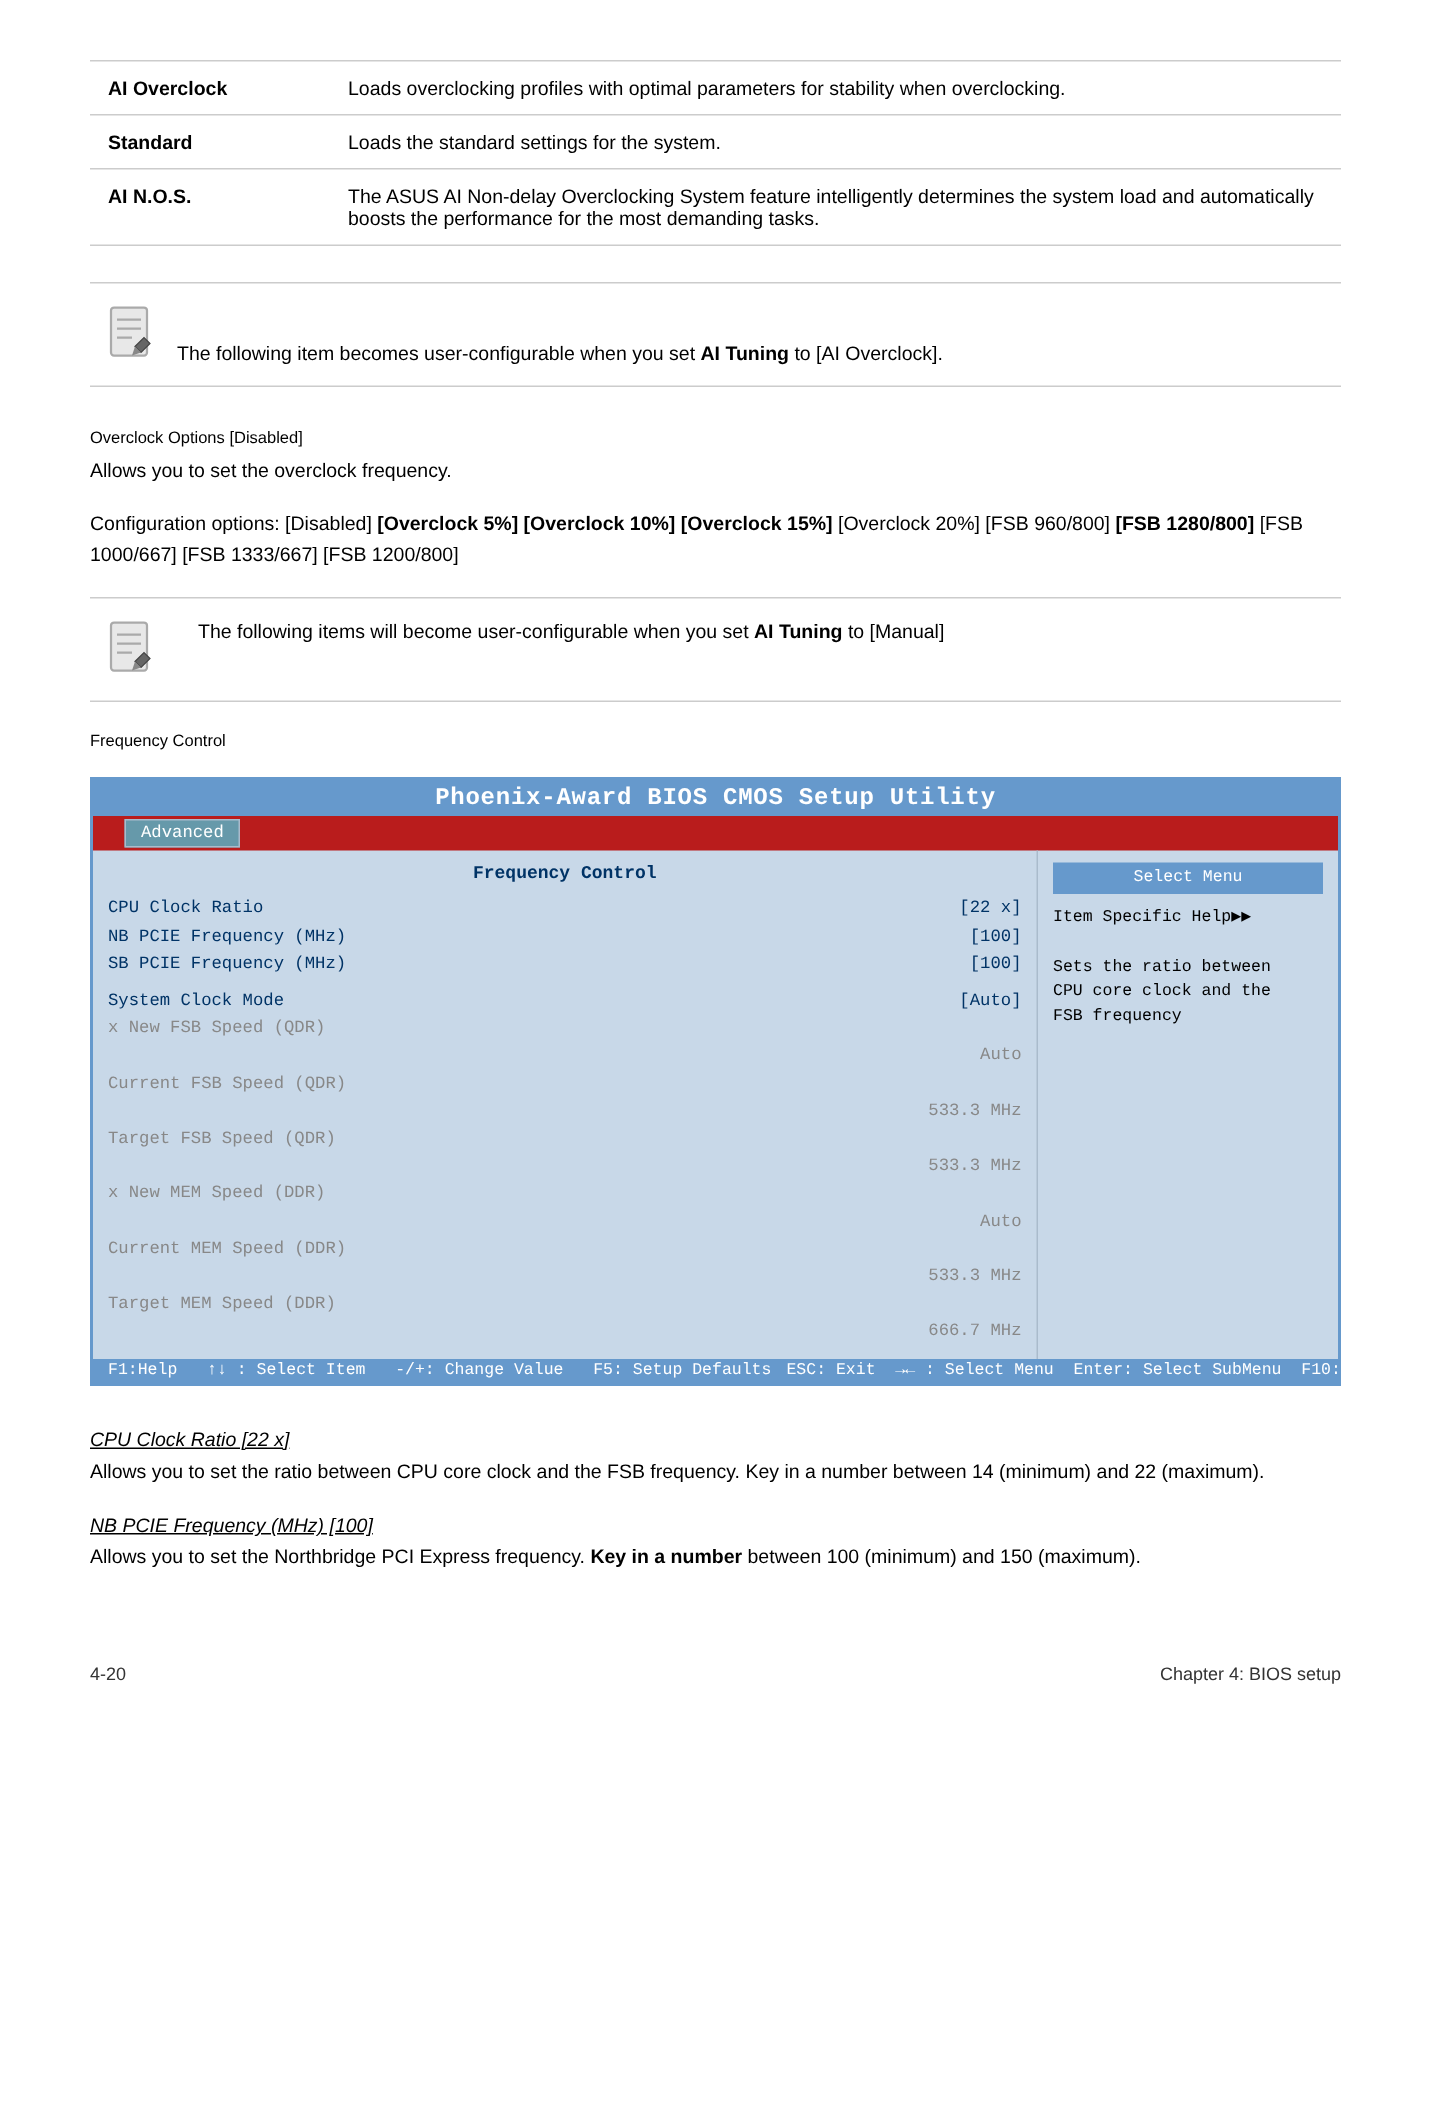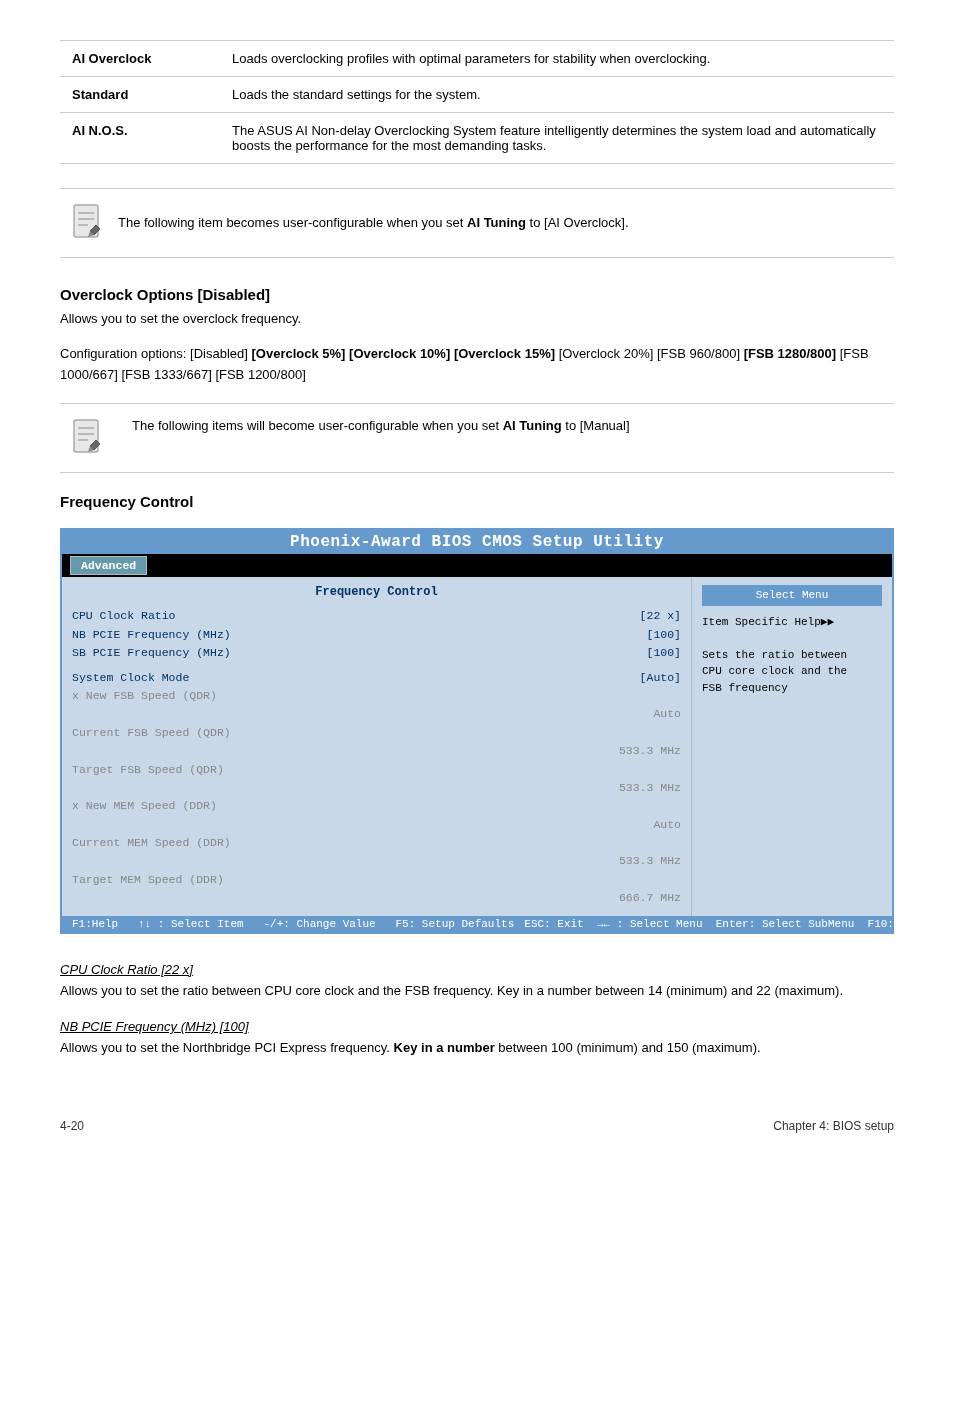--- a/index.html
+++ b/index.html
@@ -29,41 +29,41 @@
       width: 160px;
       white-space: nowrap;
     }
     .settings-table tr:last-child td {
       border-bottom: 1px solid #ccc;
     }
 
     
     .note-box {
       display: flex;
-      align-items: center;
+      align-items: flex-end;
       border-top: 1px solid #ccc;
       border-bottom: 1px solid #ccc;
       padding: 12px 8px;
       margin-bottom: 28px;
       gap: 14px;
     }
     .note-icon {
       width: 36px;
       height: 44px;
       flex-shrink: 0;
     }
     .note-text {
       font-size: 13px;
       line-height: 1.5;
     }
 
     
     .section-title {
-      font-size: 15px;
-      font-weight: bold;
+      font-size: 11px;
+      font-weight: normal;
       margin-bottom: 6px;
     }
     .section-body {
       font-size: 13px;
       line-height: 1.6;
       margin-bottom: 14px;
     }
     .section-body strong {
       font-weight: bold;
     }
@@ -80,24 +80,23 @@
     .bios-title-bar {
       background: #6699cc;
       color: #fff;
       text-align: center;
       padding: 3px 0;
       font-size: 16px;
       font-weight: bold;
       letter-spacing: 0.5px;
     }
     .bios-menu-bar {
-      background: #000000;
-      display: flex;
-      padding: 2px 8px;
-      font-weight: bold;
+      background: #b91c1c;
+      display: flex;
+      padding: 2px 21px;
     }
     .bios-menu-item {
       background: #6699aa;
       color: #fff;
       padding: 2px 10px;
       font-size: 11.5px;
       cursor: pointer;
       border: 1px solid #aabbcc;
     }
     .bios-content {

